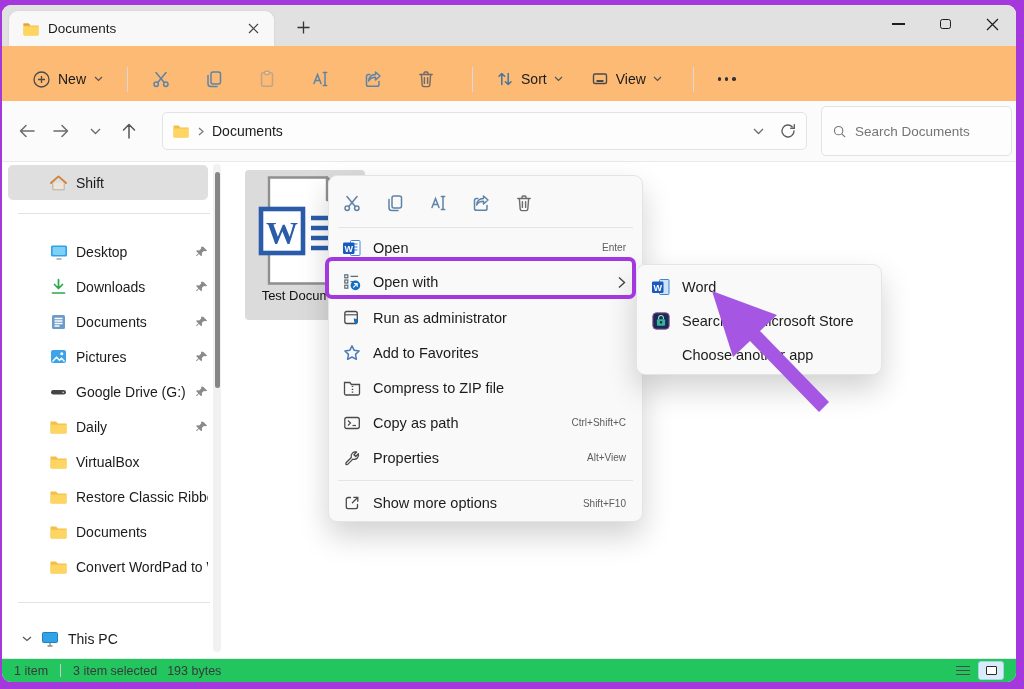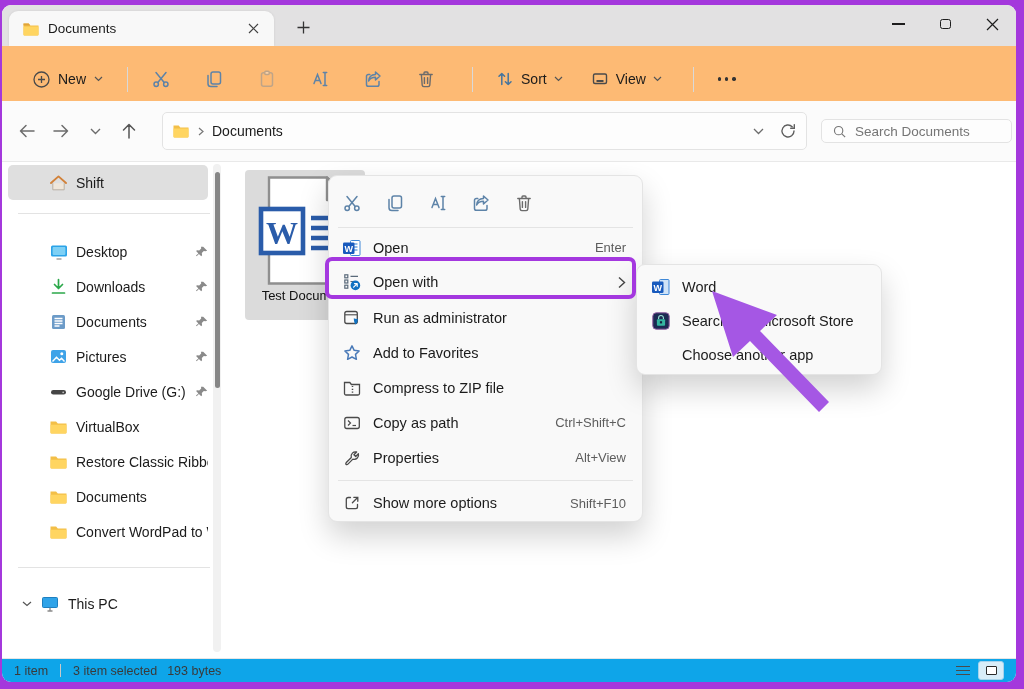--- a/index.html
+++ b/index.html
@@ -38,21 +38,21 @@
   .dots i { width:3.4px; height:3.4px; border-radius:50%; background:#333; }
 
   
   .addressbar { position:absolute; left:0; top:96px; width:100%; height:61px; background:#fbfbfb;
                 border-bottom:1px solid #e9e9e9; display:flex; align-items:center; padding-left:8px; }
   .nav-btn { width:34px; height:34px; display:flex; align-items:center; justify-content:center; border-radius:5px; }
   .crumb-box { margin-left:16px; width:645px; height:38px; background:#fdfdfd; border:1px solid #e3e3e3;
                border-radius:5px; display:flex; align-items:center; padding:0 10px; }
   .crumb-text { font-size:14px; color:#1b1b1b; margin-left:4px; }
   .crumb-right { margin-left:auto; display:flex; align-items:center; gap:16px; }
-  .search-box { margin-left:14px; width:191px; height:24px; background:#fdfdfd; border:1px solid #e3e3e3;
+  .search-box { margin-left:14px; width:191px; height:50px; background:#fdfdfd; border:1px solid #e3e3e3;
                 border-radius:5px; display:flex; align-items:center; padding:0 11px; gap:9px; }
   .search-box input { border:none; outline:none; background:transparent; width:100%;
                       font-family:"Liberation Sans", sans-serif; font-size:13.5px; color:#333; }
   .search-box input::placeholder { color:#757575; }
 
   
   .content { position:absolute; left:0; top:157px; width:100%; height:496px; display:flex; }
   .sidebar { width:220px; position:relative; flex:none; }
   .side-row { height:35px; display:flex; align-items:center; padding-left:42px; margin:0 14px 0 6px;
               border-radius:5px; position:relative; }
@@ -65,40 +65,40 @@
   .sb-track { position:absolute; right:1px; top:2px; width:8px; height:488px; background:#f1f1f1; border-radius:4px; }
   .sb-thumb { position:absolute; right:2.5px; top:8px; width:5px; height:216px; background:#868686; border-radius:3px; }
   .main { flex:1; position:relative; }
 
   .file-item { position:absolute; left:23px; top:8px; width:120px; height:150px; background:#dbdbdb;
                border-radius:4px; display:flex; flex-direction:column; align-items:center; }
   .file-label { font-size:13px; color:#111; text-align:center; line-height:16px; margin-top:3px; width:100px; }
 
   
   .statusbar { position:absolute; left:0; bottom:0; width:100%; height:24px; border-top:1px solid #e6e6e6;
-               background:#0ea5e9; display:flex; align-items:center; padding:0 12px; font-size:12.5px; color:#3a3a3a; }
+               background:#22c55e; display:flex; align-items:center; padding:0 12px; font-size:12.5px; color:#3a3a3a; }
   .st-div { width:1px; height:13px; background:#c9c9c9; margin:0 12px; }
   .st-sel { margin-right:10px; }
   .st-right { margin-left:auto; display:flex; align-items:center; gap:8px; }
   .view-toggle-active { width:26px; height:19px; background:#d8edf8; border:1px solid #a6d3ec; border-radius:3px;
                         display:flex; align-items:center; justify-content:center; }
   .view-toggle-active i { width:11px; height:9px; border:1.4px solid #2b2b2b; background:#fff; display:block; border-radius:1px; }
   .lines-icon { display:flex; flex-direction:column; gap:2.4px; }
   .lines-icon i { width:14px; height:1.6px; background:#4a4a4a; display:block; }
 
   
   .menu { position:absolute; left:328px; top:175px; width:315px; height:347px; background:#f9f9f9;
           border:1px solid #e4e4e4; border-radius:9px; box-shadow:0 14px 30px rgba(0,0,0,.18);
           z-index:40; padding-top:6px; }
   .menu-iconrow { height:42px; display:flex; align-items:center; padding-left:13px; gap:23px; }
   .mi-btn { width:20px; height:20px; display:flex; align-items:center; justify-content:center; }
   .menu-div { height:1px; background:#e4e4e4; margin:3px 9px; }
   .menu-item { height:35px; display:flex; align-items:center; padding:0 16px 0 13px; position:relative; }
   .menu-item .m-lbl { font-size:14.5px; color:#1b1b1b; margin-left:11px; }
-  .menu-item .m-key { margin-left:auto; font-size:13px; color:#5d5d5d; }
+  .menu-item .m-key { margin-left:auto; font-size:10px; color:#5d5d5d; }
   .m-ico { width:20px; flex:none; }
 
   .hl-box { position:absolute; left:325px; top:257px; width:311px; height:42px; border:4px solid #a438df;
             border-radius:7px; z-index:55; pointer-events:none; }
 
   
   .submenu { position:absolute; left:636px; top:264px; width:246px; height:111px; background:#f9f9f9;
              border:1px solid #e4e4e4; border-radius:9px; box-shadow:0 14px 30px rgba(0,0,0,.18);
              z-index:45; padding-top:5px; }
   .sub-item { height:34px; display:flex; align-items:center; padding:0 14px; }
@@ -362,20 +362,34 @@
             </svg>
           </span>
       </div>
       <div class="side-row">
         <span style="position:absolute;left:42px">
           <svg width="17" height="14" viewBox="0 0 17 14">
               <path d="M.5 1.5 h5.6 l1.7 2 h8.7 v8.9 a1 1 0 0 1 -1 1 h-14 a1 1 0 0 1 -1 -1 z" fill="#f3bf48"></path>
               <path d="M.5 4.7 h16 v7.7 a1 1 0 0 1 -1 1 h-14 a1 1 0 0 1 -1 -1z" fill="#ffd561"></path>
             </svg>
         </span>
+        <span class="lbl" style="margin-left:26px">Daily</span>
+        <span class="pin">
+            <svg width="12" height="12" viewBox="0 0 12 12">
+              <path d="M7.2 .8 l4 4 -1.7 .5 -1.7-.2 -2 2 .3 2.2 -.9 .9 -2.3-2.3 -2.2 2.4 -.7-.7 2.4-2.2 L.1 5.1 l.9-.9 2.2 .3 2-2 -.2-1.7z" fill="#8a8a8a"></path>
+            </svg>
+          </span>
+      </div>
+      <div class="side-row">
+        <span style="position:absolute;left:42px">
+          <svg width="17" height="14" viewBox="0 0 17 14">
+              <path d="M.5 1.5 h5.6 l1.7 2 h8.7 v8.9 a1 1 0 0 1 -1 1 h-14 a1 1 0 0 1 -1 -1 z" fill="#f3bf48"></path>
+              <path d="M.5 4.7 h16 v7.7 a1 1 0 0 1 -1 1 h-14 a1 1 0 0 1 -1 -1z" fill="#ffd561"></path>
+            </svg>
+        </span>
         <span class="lbl" style="margin-left:26px">VirtualBox</span>
       </div>
       <div class="side-row">
         <span style="position:absolute;left:42px">
           <svg width="17" height="14" viewBox="0 0 17 14">
               <path d="M.5 1.5 h5.6 l1.7 2 h8.7 v8.9 a1 1 0 0 1 -1 1 h-14 a1 1 0 0 1 -1 -1 z" fill="#f3bf48"></path>
               <path d="M.5 4.7 h16 v7.7 a1 1 0 0 1 -1 1 h-14 a1 1 0 0 1 -1 -1z" fill="#ffd561"></path>
             </svg>
         </span>
         <span class="lbl" style="margin-left:26px;max-width:150px">Restore Classic Ribbon</span>

